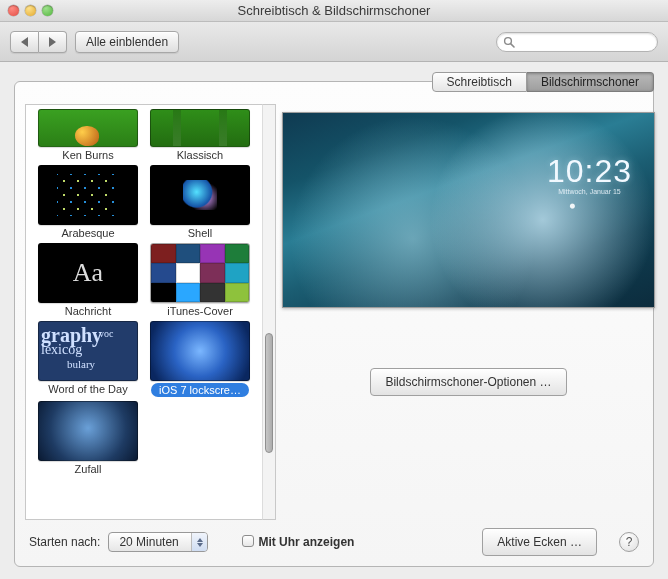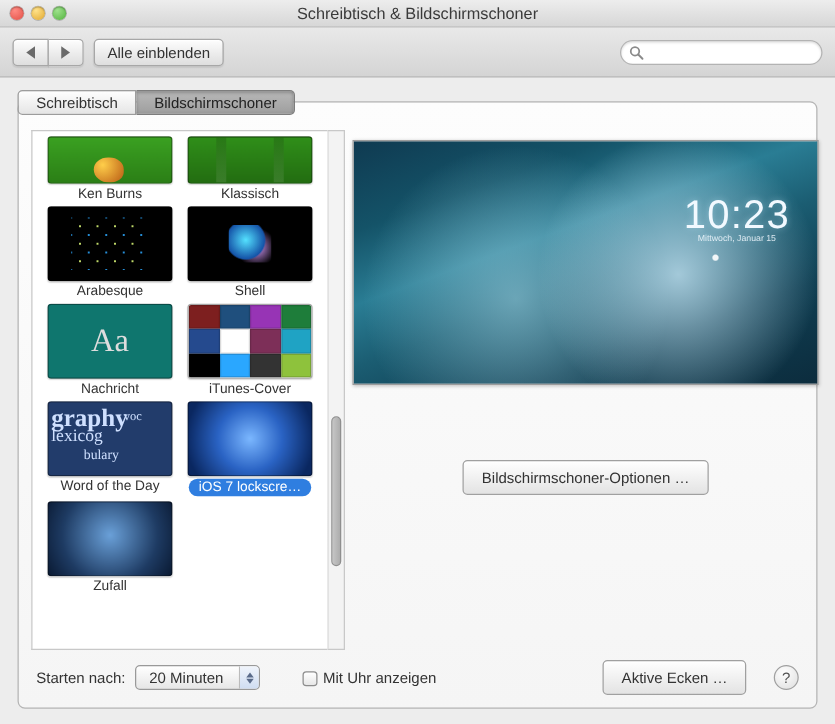--- a/index.html
+++ b/index.html
@@ -22,21 +22,21 @@
   .segbtns .btn:last-child{border-radius:0 4px 4px 0; border-left:none;}
   .tri{width:0;height:0;border-top:5px solid transparent;border-bottom:5px solid transparent;}
   .tri.l{border-right:7px solid #6a6a6a;}
   .tri.r{border-left:7px solid #6a6a6a;}
   .spacer{flex:1;}
   .search{width:162px;height:20px;border:1px solid #b3b3b3;border-radius:10px;background:#fff;display:flex;align-items:center;padding:0 6px;gap:4px;box-shadow:inset 0 1px 2px rgba(0,0,0,.15);}
   .search svg{flex:none;}
   .search input{border:none;outline:none;font-size:11px;width:100%;}
 
   .content{flex:1; display:flex; flex-direction:column; padding:0 14px 12px;}
-  .tabrow{display:flex;justify-content:flex-start;margin-top:10px;position:relative;z-index:2;}
+  .tabrow{display:flex;justify-content:flex-end;margin-top:10px;position:relative;z-index:2;}
   .tabs{display:flex;}
   .tab{height:20px;padding:0 14px;border:1px solid #9c9c9c;background:linear-gradient(#fefefe,#e5e5e5);display:flex;align-items:center;font-size:12px;}
   .tab:first-child{border-radius:4px 0 0 4px;}
   .tab:last-child{border-radius:0 4px 4px 0;border-left:none;}
   .tab.sel{background:linear-gradient(#b9b9b9,#9e9e9e);color:#222;border-color:#7d7d7d;box-shadow:inset 0 1px 3px rgba(0,0,0,.3);}
 
   .panel{margin-top:-11px;border:1px solid #b5b5b5;border-radius:6px;background:linear-gradient(#fdfdfd,#f5f5f5);flex:1;display:flex;flex-direction:column;padding:22px 10px 10px;}
   .cols{flex:1;display:flex;gap:6px;min-height:0;}
 
   .leftwrap{width:294px;display:flex;}
@@ -54,21 +54,21 @@
   .t-klass{background:linear-gradient(#2f8e19,#236d11);}
   .t-klass::before,.t-klass::after{content:"";position:absolute;top:0;bottom:0;width:8px;background:linear-gradient(rgba(0,0,0,.15),rgba(255,255,255,.1));}
   .t-klass::before{left:22px;} .t-klass::after{right:22px;}
   .t-wirb{background:radial-gradient(circle at 50% 50%,#1a6637 0 22%,#000 60%);}
   .t-arab{background:#000;}
   .t-arab::after{content:"";position:absolute;inset:8px 18px;background:
     radial-gradient(circle,#e1ff7b 0 10%,transparent 11%) 0 0/14px 14px,
     radial-gradient(circle,#2da8ff 0 10%,transparent 11%) 7px 7px/14px 14px;opacity:.85;}
   .t-shell{background:#000;}
   .t-shell::after{content:"";position:absolute;left:32px;top:14px;width:34px;height:30px;background:radial-gradient(circle at 40% 40%,#54e1ff,#1554a8 55%,transparent 60%),radial-gradient(circle at 65% 60%,#d79bff,transparent 55%);filter:blur(.4px);}
-  .t-msg{background:#0f766e;display:flex;align-items:center;justify-content:center;}
+  .t-msg{background:#000000;display:flex;align-items:center;justify-content:center;}
   .t-msg span{font-family:Georgia,serif;font-size:26px;color:#ddd;}
   .t-itc{display:grid;grid-template-columns:repeat(4,1fr);grid-template-rows:repeat(3,1fr);}
   .sq{border:.5px solid rgba(0,0,0,.15);}
   .t-word{background:#223c6b;color:#cfe0ff;position:relative;}
   .t-word .w{position:absolute;font-family:Georgia,serif;}
   .t-ios{background:radial-gradient(circle at 50% 50%,#7bb7ff 0%,#2a63c4 45%,#0a2760 90%);}
   .t-zuf{background:radial-gradient(circle at 50% 45%,#6aa0d8 0%,#1e3b63 65%,#0a1a33 100%);}
 
   .right{flex:1;display:flex;flex-direction:column;align-items:center;}
   .preview{margin-top:8px;width:373px;height:196px;border:1px solid #9c9c9c;box-shadow:0 1px 3px rgba(0,0,0,.25);position:relative;overflow:hidden;
@@ -220,21 +220,21 @@
       <div class="sel-wrap">
         <div class="select">
             <span>20 Minuten</span>
           <div class="arrows">
               <span class="aru"></span>
               <span class="ard"></span>
             </div>
         </div>
       </div>
       <div style="width:18px"></div>
-      <label style="font-size:12px;display:flex;align-items:flex-end;">
+      <label style="font-size:12px;display:flex;align-items:flex-start;font-weight:bold;">
         <span class="chk"></span>
         <span>Mit Uhr anzeigen</span>
       </label>
       <div class="spacer"></div>
       <div class="macbtn">Aktive Ecken …</div>
       <div style="width:6px"></div>
       <div class="help">?</div>
     </div>
   </div>
 </div>

